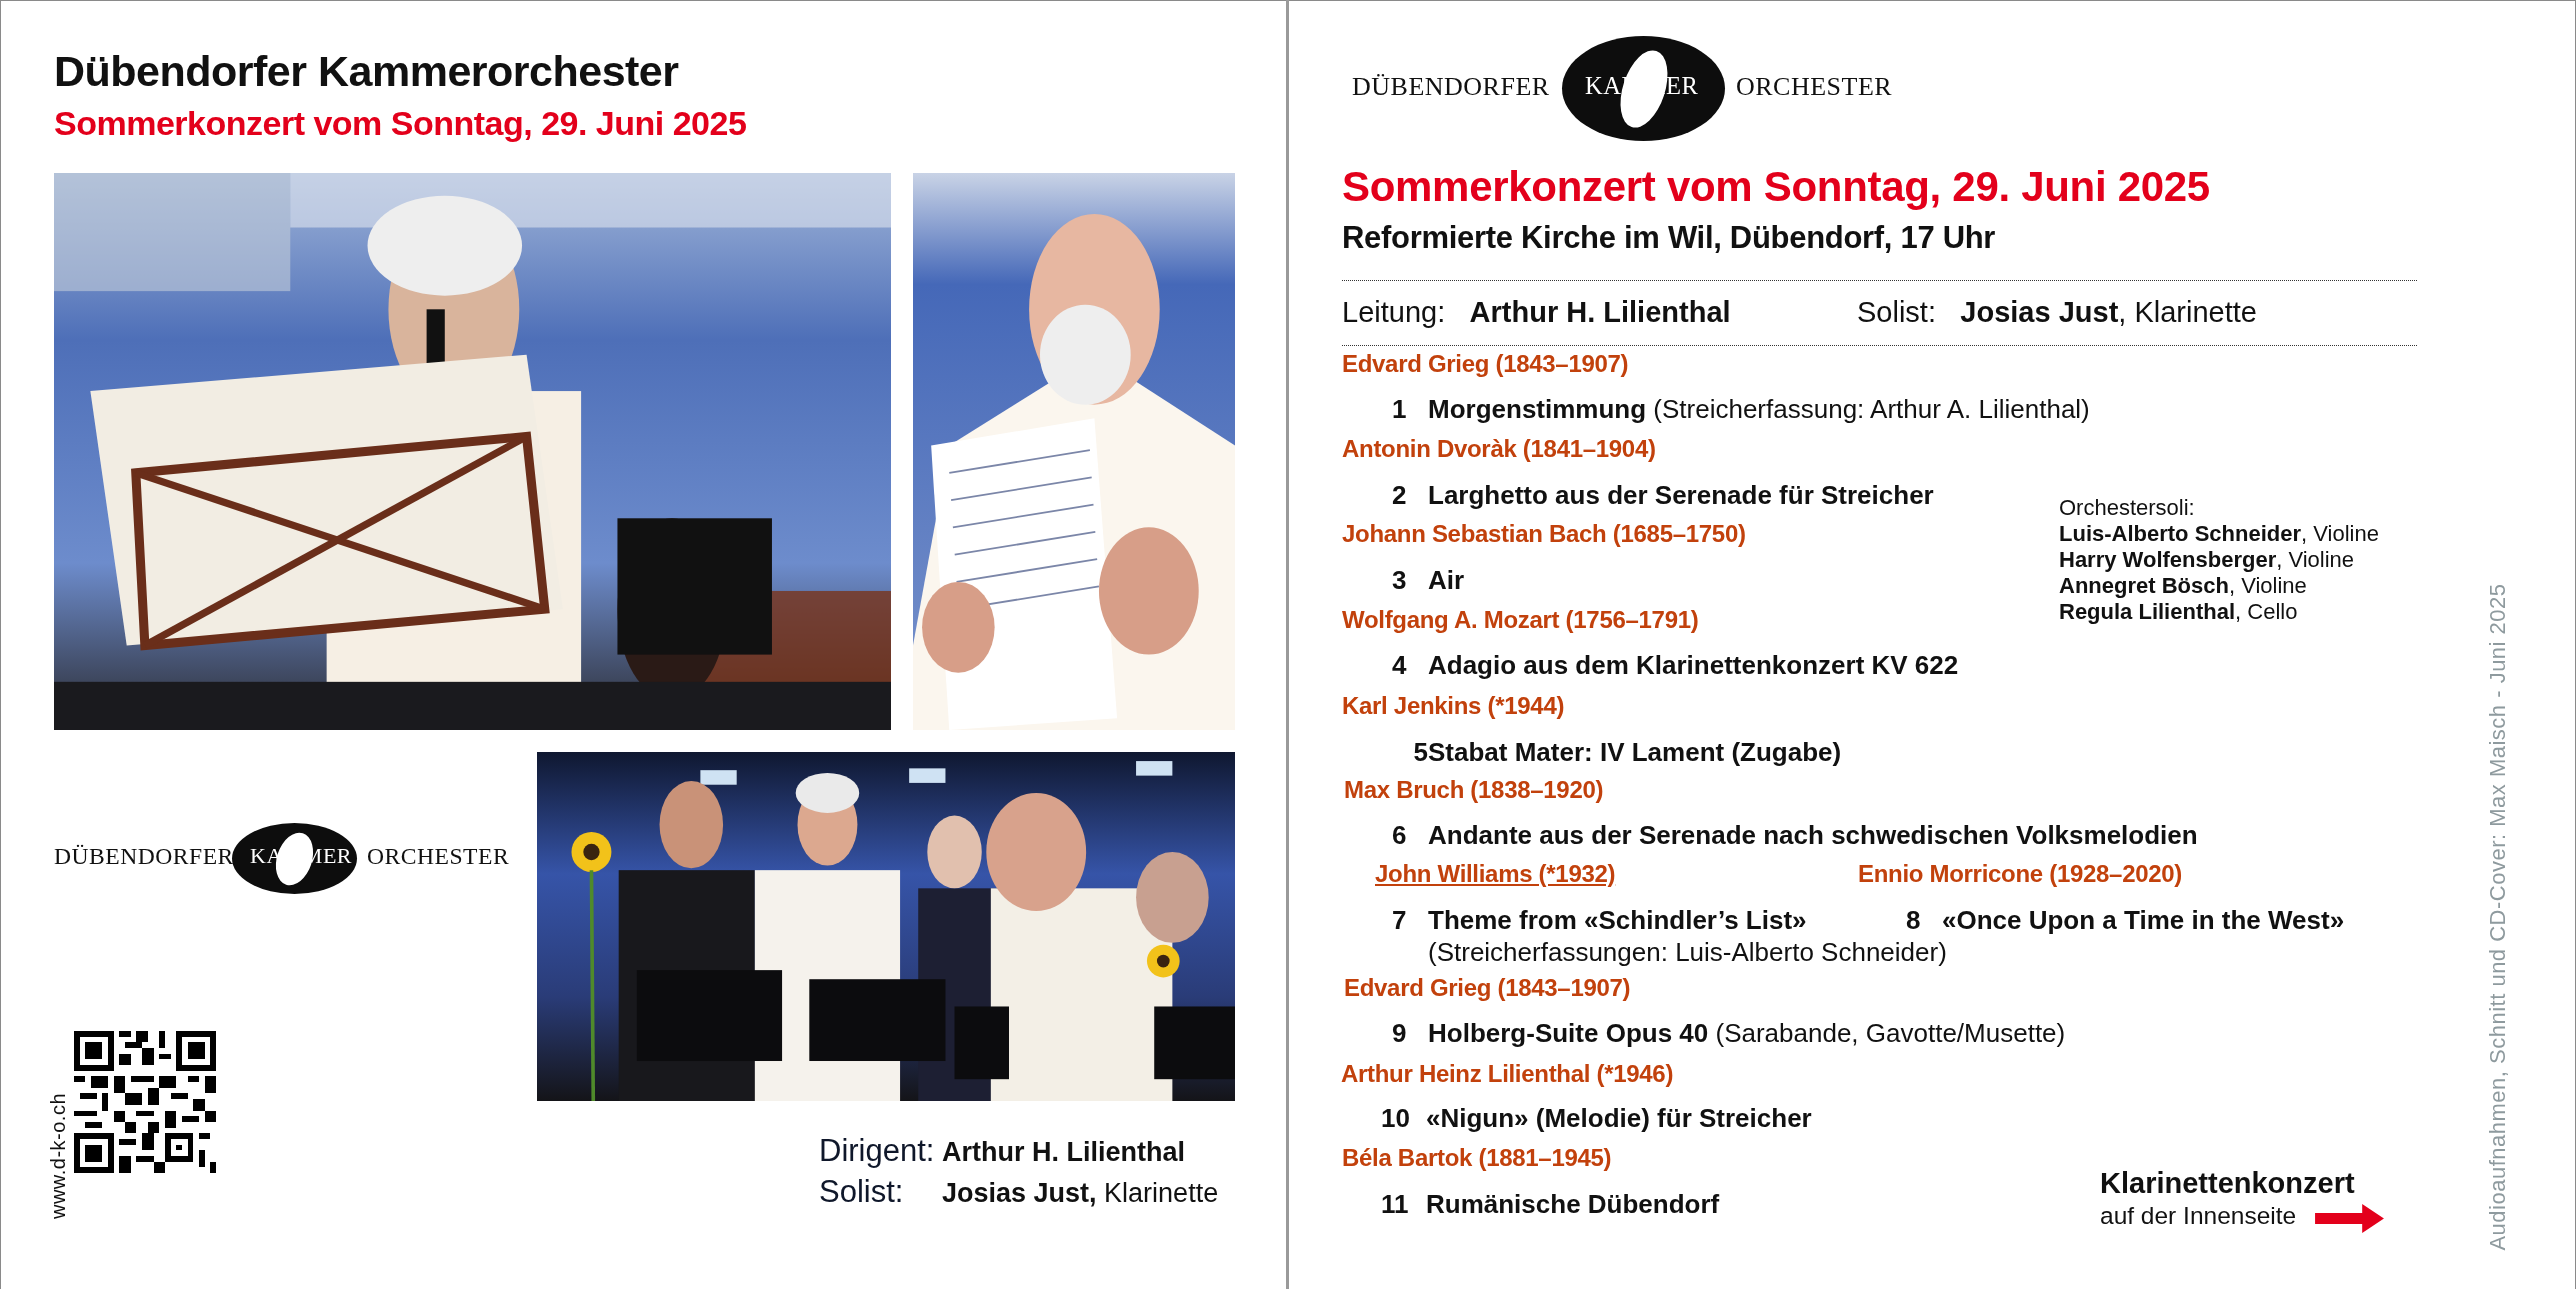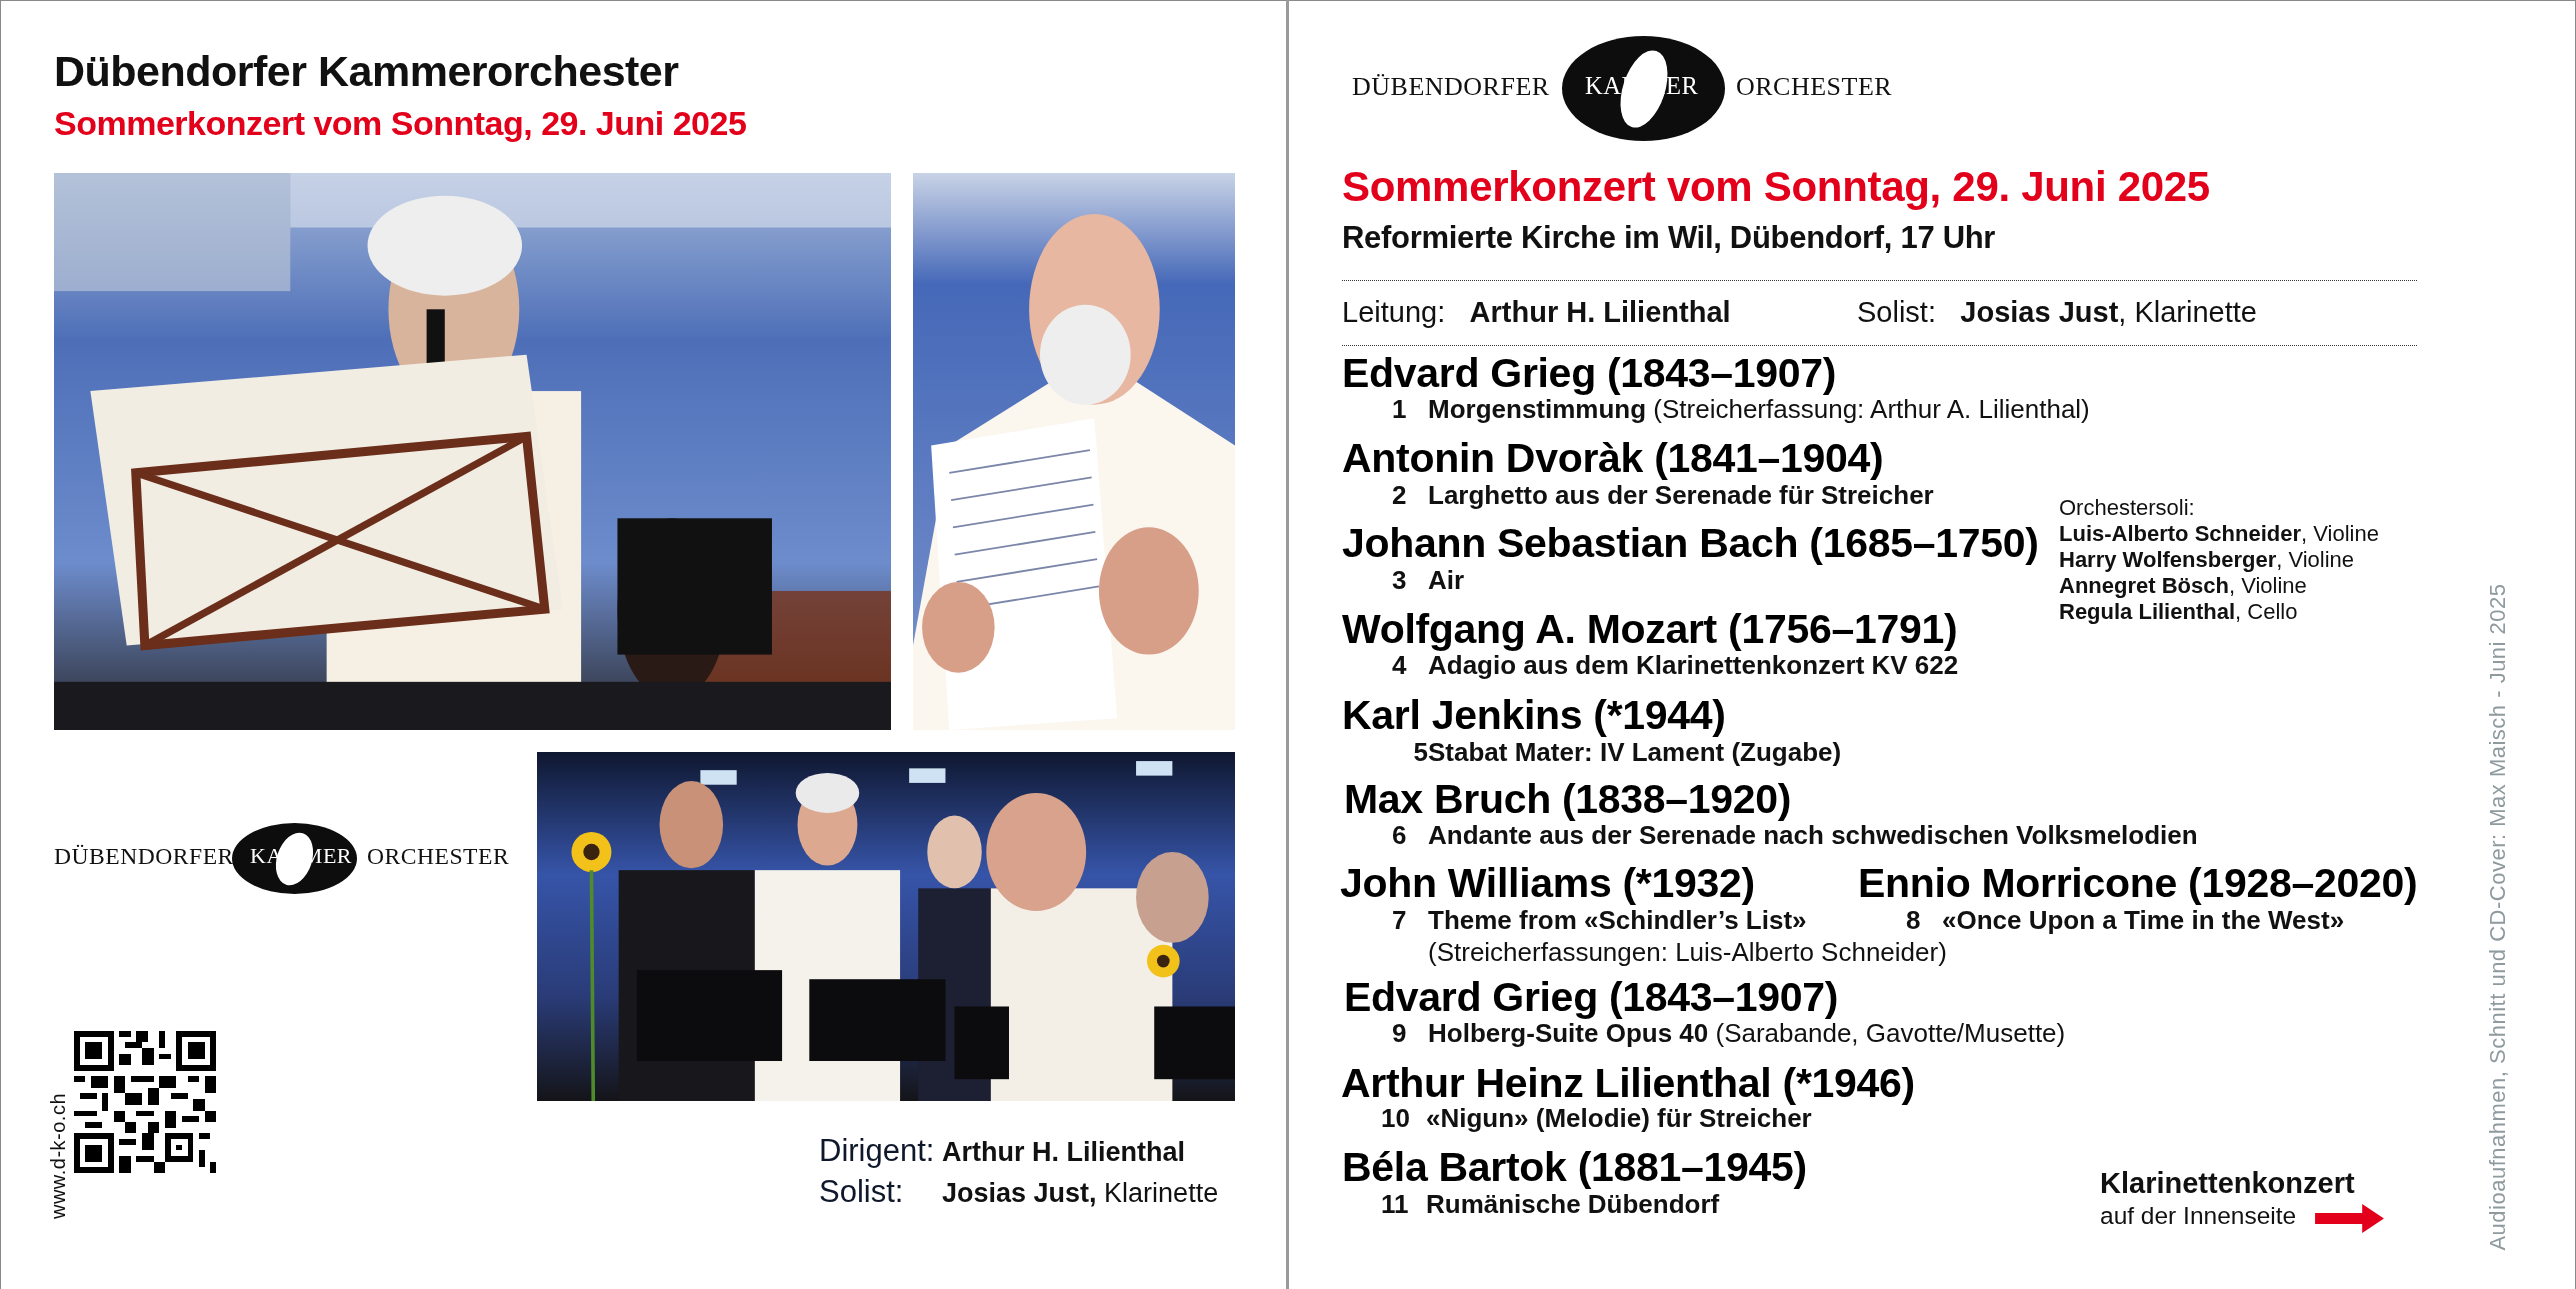--- a/index.html
+++ b/index.html
@@ -33,21 +33,21 @@
   .qr { position: absolute; left: 74px; top: 1031px; width: 142px; height: 142px; }
 
   .cred-label { font-size: 31px; color: #0f172a; }
   .cred-val { font-size: 27px; }
 
   
   .r-title { left: 1342px; top: 163px; font-size: 42px; font-weight: bold; letter-spacing: -0.3px; }
   .r-sub { left: 1342px; top: 220px; font-size: 31px; font-weight: bold; letter-spacing: -0.3px; }
   .dots { position: absolute; left: 1342px; width: 1075px; height: 0; border-top: 1.8px dotted #333; }
   .info { font-size: 29px; }
-  .comp { font-size: 41px; font-weight: bold; color: #000000; letter-spacing: -0.3px; }
+  .comp { font-size: 24px; font-weight: bold; color: #c2410c; letter-spacing: -0.3px; }
   .item { font-size: 26px; }
   .item .num { display: inline-block; width: 36px; font-weight: bold; }
   .item .num.w { width: 45px; }
   .soli { left: 2059px; top: 495px; font-size: 22px; line-height: 26px; }
   .footer-note { left: 2100px; top: 1167px; }
   .footer-note .t1 { font-size: 29px; font-weight: bold; display: block; }
   .footer-note .t2 { font-size: 24.5px; display: inline-block; margin-top: 1.8px; }
   .arrow { display: inline-block; vertical-align: middle; margin-left: 14.5px; }
   .credit-vert { position: absolute; left: 2478px; top: 599px; width: 40px; height: 636px; }
   .credit-vert span { position: absolute; left: 50%; top: 50%; transform: translate(-50%,-50%) rotate(-90deg); font-size: 22px; color: #8e9a9e; white-space: nowrap; letter-spacing: 0.5px; }
@@ -274,21 +274,21 @@
 <div class="abs comp" style="left:1342px; top:692px;">Karl Jenkins (*1944)</div>
 <div class="abs item" style="left:1392px; top:737px;text-align:right;">
   <span class="num">5</span><span class="b">Stabat Mater: IV Lament (Zugabe)</span>
 </div>
 
 <div class="abs comp" style="left:1344px; top:776px;">Max Bruch (1838–1920)</div>
 <div class="abs item" style="left:1392px; top:820px;">
   <span class="num">6</span><span class="b">Andante aus der Serenade nach schwedischen Volksmelodien</span>
 </div>
 
-<div class="abs comp" style="left:1340px; top:860px;">John Williams (*1932)</div>
+<div class="abs comp" style="left:1375px; top:860px;text-decoration:underline;">John Williams (*1932)</div>
 <div class="abs comp" style="left:1858px; top:860px;">Ennio Morricone (1928–2020)</div>
 <div class="abs item" style="left:1392px; top:905px;">
   <span class="num">7</span><span class="b">Theme from «Schindler’s List»</span>
 </div>
 <div class="abs item" style="left:1906px; top:905px;">
   <span class="num">8</span><span class="b">«Once Upon a Time in the West»</span>
 </div>
 <div class="abs item" style="left:1428px; top:937px;">(Streicherfassungen: Luis-Alberto Schneider)</div>
 
 <div class="abs comp" style="left:1344px; top:974px;">Edvard Grieg (1843–1907)</div>

